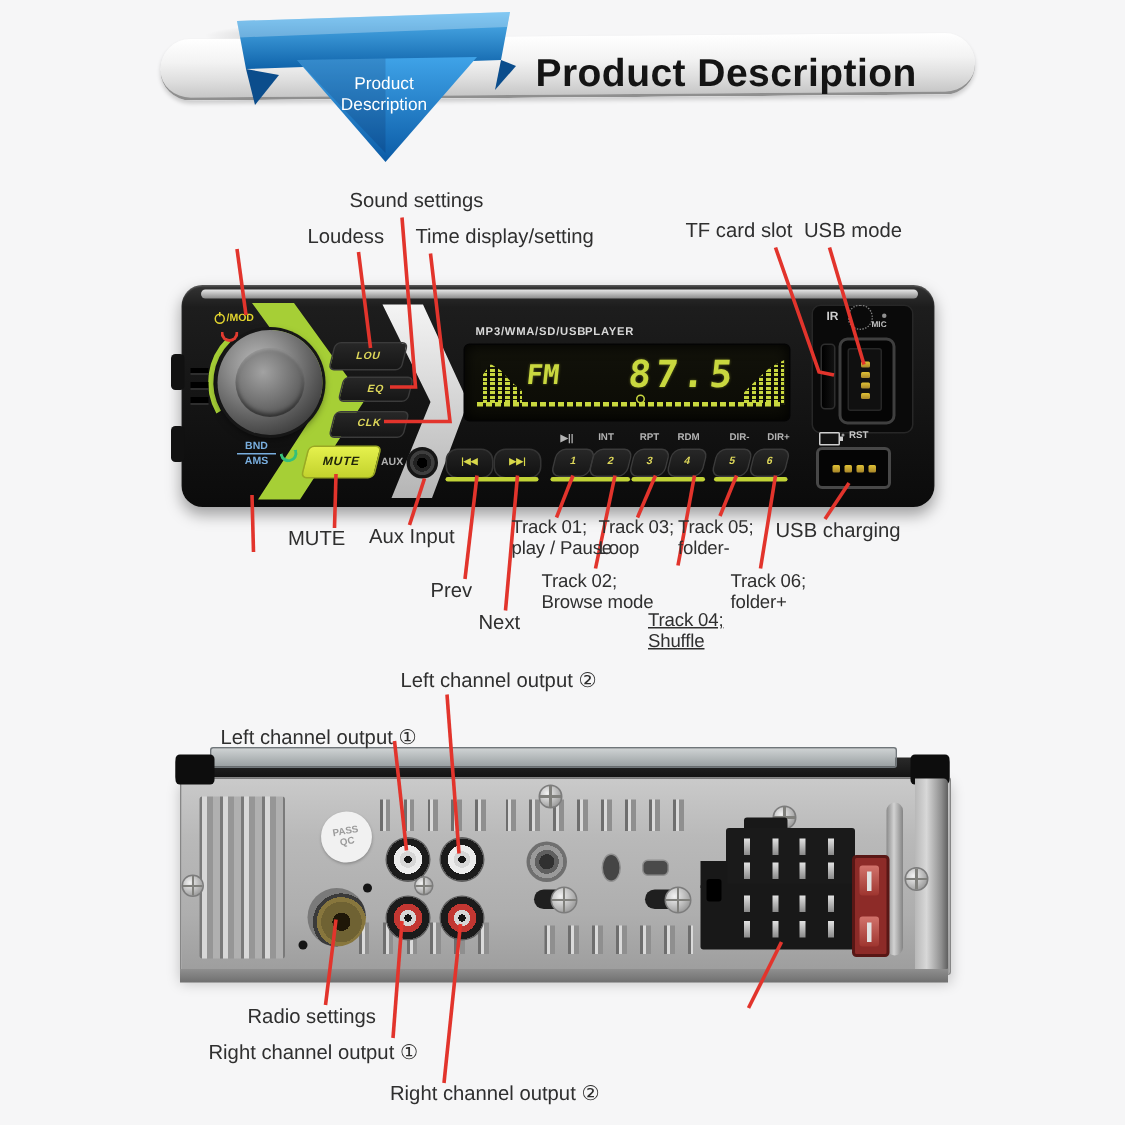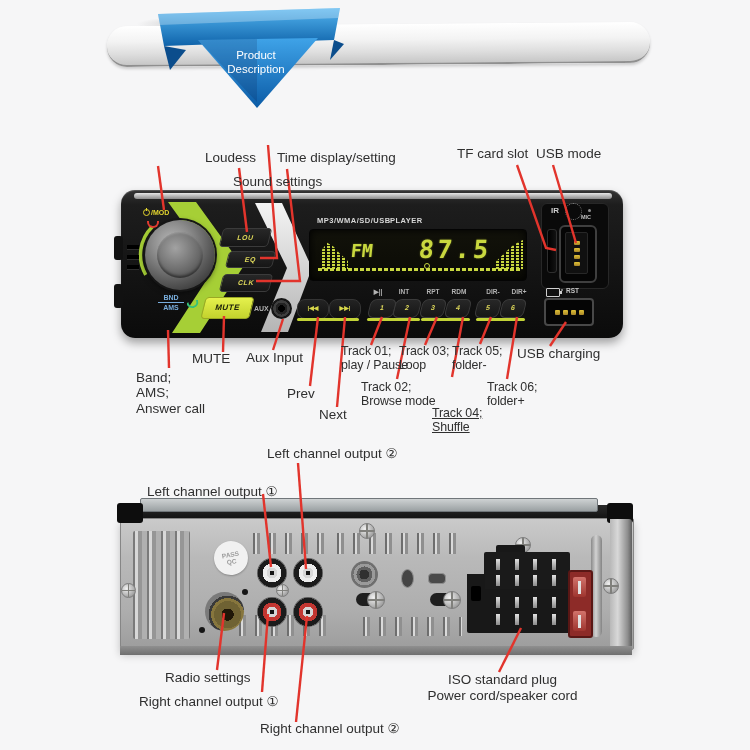--- a/index.html
+++ b/index.html
@@ -79,20 +79,21 @@
   .batt:after{content:'';position:absolute;right:-3px;top:1.5px;width:2px;height:3px;background:#cfcfcf;}
   svg{display:block;}
 </style>
 </head>
 <body>
 
 <div id="page">
 
   <div class="dv hdr-shadow"></div>
   <div class="dv hdr-bar"></div>
+  <div class="dv hdr-title">Product Description</div>
 
   <svg class="dv" style="left:150px;top:2px;z-index:4;" width="200" height="112" viewBox="0 0 200 112">
     <defs>
       <linearGradient id="gBand" x1="0" y1="0" x2="0" y2="1">
         <stop offset="0" stop-color="#53b4ef"></stop>
           <stop offset="1" stop-color="#0f63aa"></stop>
       </linearGradient>
       <linearGradient id="gTri" x1="0" y1="0" x2="0" y2="1">
         <stop offset="0" stop-color="#3fa3e8"></stop>
           <stop offset="1" stop-color="#0b5ba6"></stop>
@@ -320,31 +321,28 @@
       <path d="M566,322 L550,346"></path>
       <path d="M298,463 L306,569"></path>
       <path d="M263,494 L271,567"></path>
       <path d="M224,613 L217,670"></path>
       <path d="M268,614 L262,692"></path>
       <path d="M307,616 L296,722"></path>
       <path d="M521,628 L499,672"></path>
     </g>
   </svg>
 
-  <div class="lbl" style="left:233px;top:126px;margin-top:48px;">Sound settings</div>
+  <div class="lbl" style="left:233px;top:126px;">Sound settings</div>
   <div class="lbl" style="left:205px;top:150px;">Loudess</div>
   <div class="lbl" style="left:277px;top:150px;">Time display/setting</div>
   <div class="lbl" style="left:457px;top:146px;">TF card slot</div>
   <div class="lbl" style="left:536px;top:146px;">USB mode</div>
 
   <div class="lbl" style="left:192px;top:351px;">MUTE</div>
   <div class="lbl" style="left:246px;top:350px;">Aux Input</div>
-  <div class="lbl" style="left:136px;top:370px;">Band;
-AMS;
-Answer call</div>
   <div class="lbl" style="left:287px;top:386px;">Prev</div>
   <div class="lbl" style="left:319px;top:407px;">Next</div>
   <div class="lbl sm" style="left:341px;top:344px;">Track 01;
 play / Pause</div>
   <div class="lbl sm" style="left:361px;top:380px;">Track 02;
 Browse mode</div>
   <div class="lbl sm" style="left:399px;top:344px;">Track 03;
 Loop</div>
   <div class="lbl sm" style="left:432px;top:406px;text-decoration:underline;">Track 04;
 Shuffle</div>
@@ -352,16 +350,14 @@
 folder-</div>
   <div class="lbl sm" style="left:487px;top:380px;">Track 06;
 folder+</div>
   <div class="lbl" style="left:517px;top:346px;">USB charging</div>
 
   <div class="lbl" style="left:267px;top:446px;">Left channel output ②</div>
   <div class="lbl" style="left:147px;top:484px;">Left channel output ①</div>
   <div class="lbl" style="left:165px;top:670px;">Radio settings</div>
   <div class="lbl" style="left:139px;top:694px;">Right channel output ①</div>
   <div class="lbl" style="left:260px;top:721px;">Right channel output ②</div>
-  <div class="lbl" style="left:395px;top:672px;width:215px;text-align:center;line-height:1.2;">ISO standard plug
-Power cord/speaker cord</div>
 
 </div>
 
 </body></html>

